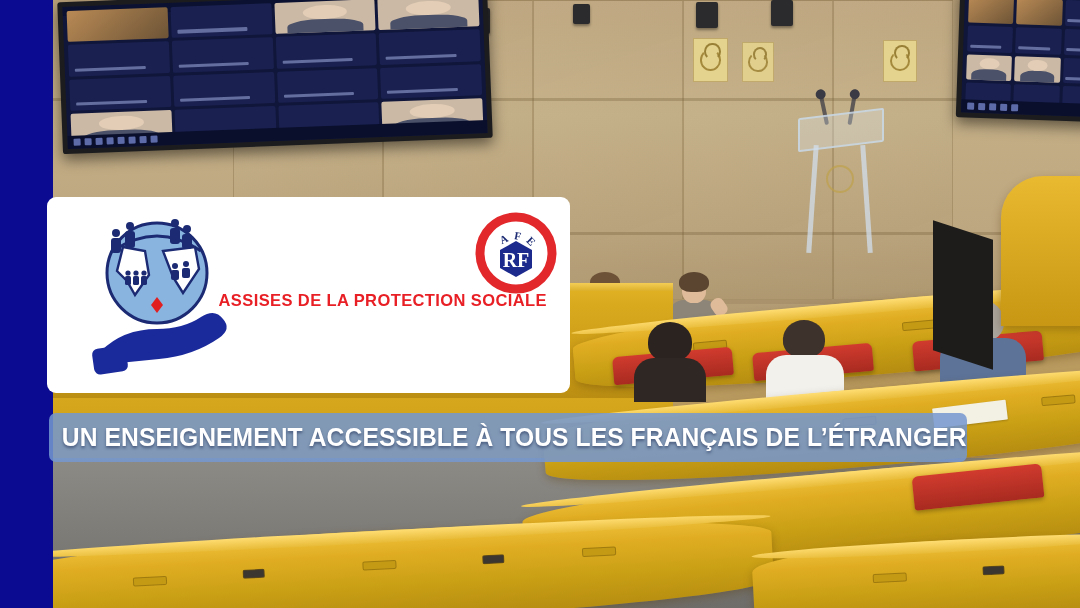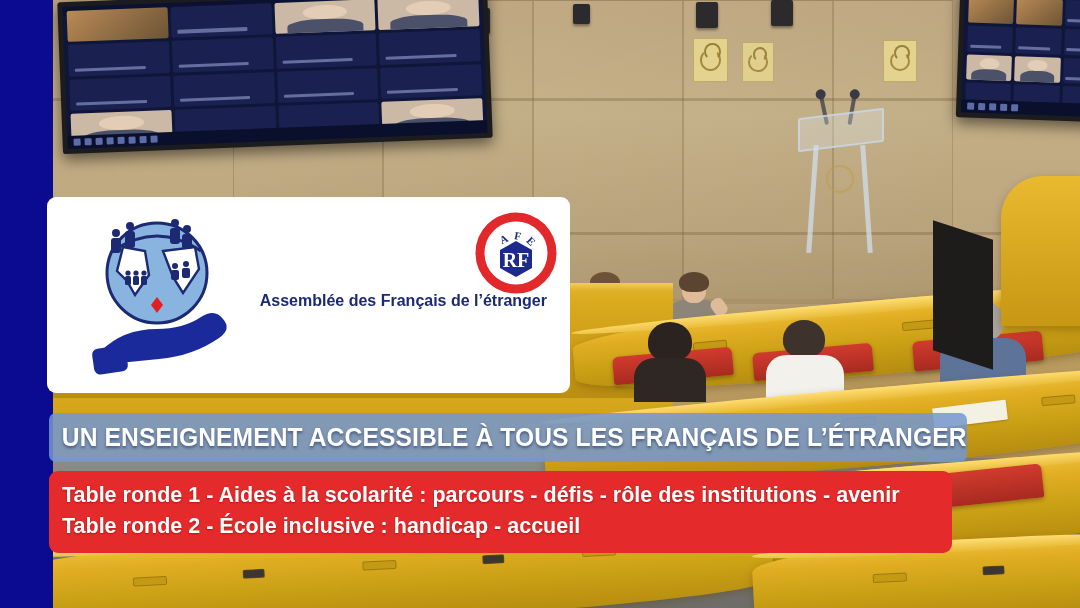--- a/index.html
+++ b/index.html
@@ -418,26 +418,22 @@
         <circle cx="42" cy="42" r="36" fill="none" stroke="#e2282b" stroke-width="9"></circle>
         <path d="M42 14 a1 1 0 0 0 0 0" fill="none"></path>
         <path id="afeArc" d="M24 40 A20 20 0 0 1 60 40" fill="none"></path>
         <text font-family="Liberation Serif, serif" font-size="11" font-weight="bold" fill="#1b2a73" letter-spacing="5"><textPath href="#afeArc" startOffset="16%">AFE</textPath></text>
         <polygon points="42,30 58,39 58,57 42,66 26,57 26,39" fill="#1b2a8c"></polygon>
         <text x="42" y="56" text-anchor="middle" font-family="Liberation Serif, serif" font-size="20" font-weight="bold" fill="#fff">RF</text>
       </svg>
     </div>
 
     <div class="card-text">
-      <div class="ct-3">Assemblée des Français de l’étranger</div>
+      <div class="ct-1">ASSISES DE LA PROTECTION SOCIALE</div>
     </div>
   </div>
 
   <div class="banner">
     <h1>UN ENSEIGNEMENT ACCESSIBLE À TOUS LES FRANÇAIS DE L’ÉTRANGER</h1>
   </div>
 
-  <div class="topics">
-    <p>Table ronde 1 - Aides à la scolarité : parcours - défis - rôle des institutions - avenir</p>
-    <p>Table ronde 2 - École inclusive : handicap - accueil</p>
-  </div>
 
 </div>
 
 </body></html>

